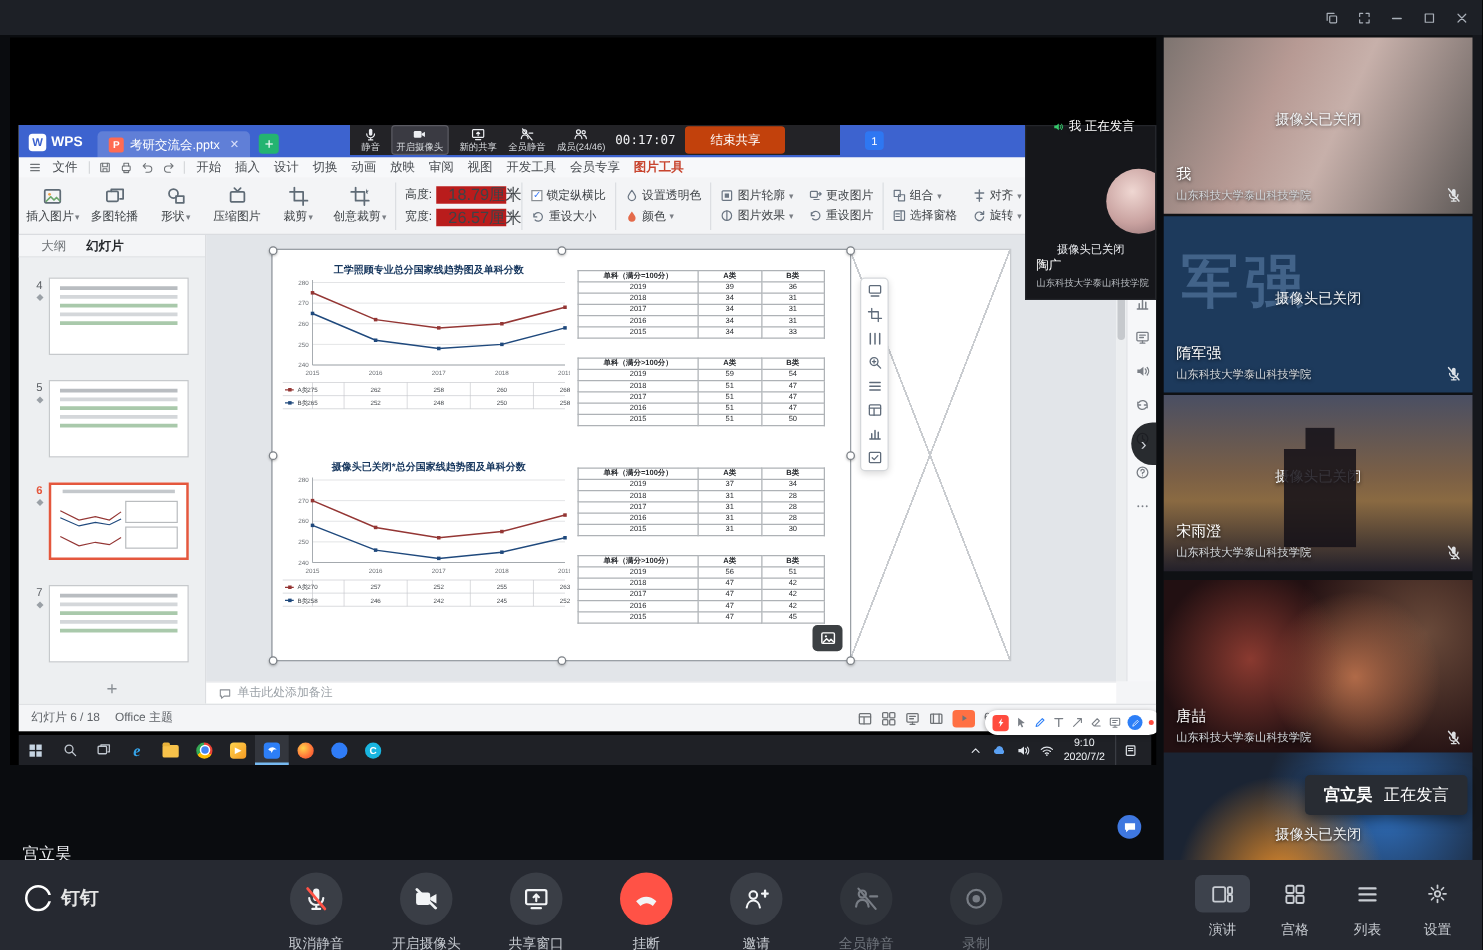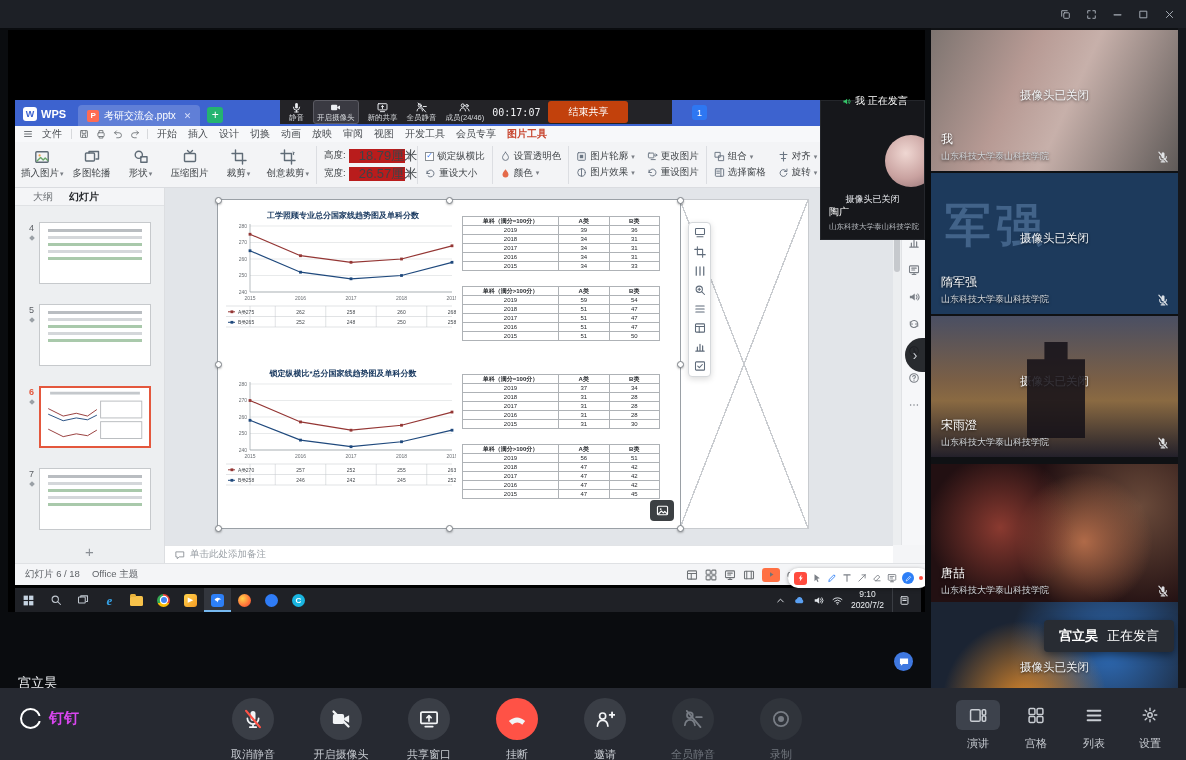--- a/index.html
+++ b/index.html
@@ -168,21 +168,21 @@
 .t2{top:145px;background:#1d3a5c}
 .wm{position:absolute;left:14px;top:22px;font-size:46px;font-weight:700;color:rgba(125,165,210,.38);letter-spacing:5px;white-space:nowrap}
 .t3{top:288px;background:linear-gradient(180deg,#4a4f63 0%,#7a5f46 45%,#8a6a42 60%,#23202a 100%)}
 .t3::after{content:"";position:absolute;left:96px;top:26px;width:58px;height:96px;background:rgba(20,16,24,.85);clip-path:polygon(0 100%,0 18%,30% 18%,30% 0,70% 0,70% 18%,100% 18%,100% 100%)}
 .t4{top:436px;background:radial-gradient(circle at 28% 45%,#8a3a30 0,rgba(138,58,48,0) 38%),radial-gradient(circle at 62% 55%,#b06a48 0,rgba(176,106,72,0) 40%),radial-gradient(circle at 85% 30%,#6a4a3a 0,rgba(106,74,58,0) 45%),#221012}
 .t5{top:574px;background:radial-gradient(circle at 38% 72%,#e08a2a 0,rgba(224,138,42,0) 45%),radial-gradient(circle at 72% 35%,#2e6cb8 0,rgba(46,108,184,0) 50%),#1b2433}
 .tooltip{position:absolute;right:12px;top:620px;height:32px;background:#282c33;border-radius:4px;box-shadow:0 3px 10px rgba(0,0,0,.5);display:flex;align-items:center;gap:9px;padding:0 15px;z-index:25;color:#fff;font-size:13px;white-space:nowrap}
 .tooltip b{font-weight:700}
 
 .toolbar{position:absolute;left:0;top:688px;width:1186px;height:72px;background:#262931;z-index:20}
-.brand{position:absolute;left:20px;top:20px;display:flex;align-items:center;gap:8px;color:#d946ef;font-size:15px;font-weight:600}
+.brand{position:absolute;left:20px;top:20px;display:flex;align-items:center;gap:8px;color:#e5e5e5;font-size:15px;font-weight:600}
 .brand-ico{width:21px;height:21px;border-radius:50%;border:2.5px solid #fff;position:relative}
 .brand-ico::after{content:"";position:absolute;right:-3px;top:6px;width:6px;height:5px;background:#262931}
 .tb-center{position:absolute;left:231px;top:10px;display:flex;gap:44px}
 .tbtn{width:44px;display:flex;flex-direction:column;align-items:center;cursor:pointer}
 .circ{width:42px;height:42px;border-radius:50%;background:#3a3e46;display:flex;align-items:center;justify-content:center;color:#f2f4f6}
 .circ .ic,.circ svg{width:20px;height:20px}
 .tbtn.danger .circ{background:#ff5246}
 .tbtn.disabled .circ{background:#30343b;color:#787d85}
 .tbtn .lab{margin-top:7px;font-size:11px;color:#c6cad0;white-space:nowrap}
 .tbtn.disabled .lab{color:#70757d}
@@ -759,21 +759,21 @@
                     </tr>
                     <tr>
                       <td>2015</td>
                       <td>51</td>
                       <td>50</td>
                     </tr>
                   </tbody>
                 </table>
               </div>
               <div class="grp" style="top: 168px;">
-                <div class="grp-title">锁定纵横比*总分国家线趋势图及单科分数</div>
+                <div class="grp-title">摄像头已关闭*总分国家线趋势图及单科分数</div>
                 <div class="grp-chart"><svg viewBox="0 0 230 112" width="100%" height="100%">
                     <line x1="24" y1="72" x2="226" y2="72" stroke="#d9dbde" stroke-width="0.6"></line>
                     <text x="21" y="73.8" font-size="5" fill="#6b6f74" text-anchor="end">240</text>
                     <line x1="24" y1="55.5" x2="226" y2="55.5" stroke="#d9dbde" stroke-width="0.6"></line>
                     <text x="21" y="57.3" font-size="5" fill="#6b6f74" text-anchor="end">250</text>
                     <line x1="24" y1="39" x2="226" y2="39" stroke="#d9dbde" stroke-width="0.6"></line>
                     <text x="21" y="40.8" font-size="5" fill="#6b6f74" text-anchor="end">260</text>
                     <line x1="24" y1="22.5" x2="226" y2="22.5" stroke="#d9dbde" stroke-width="0.6"></line>
                     <text x="21" y="24.3" font-size="5" fill="#6b6f74" text-anchor="end">270</text>
                     <line x1="24" y1="6" x2="226" y2="6" stroke="#d9dbde" stroke-width="0.6"></line>

